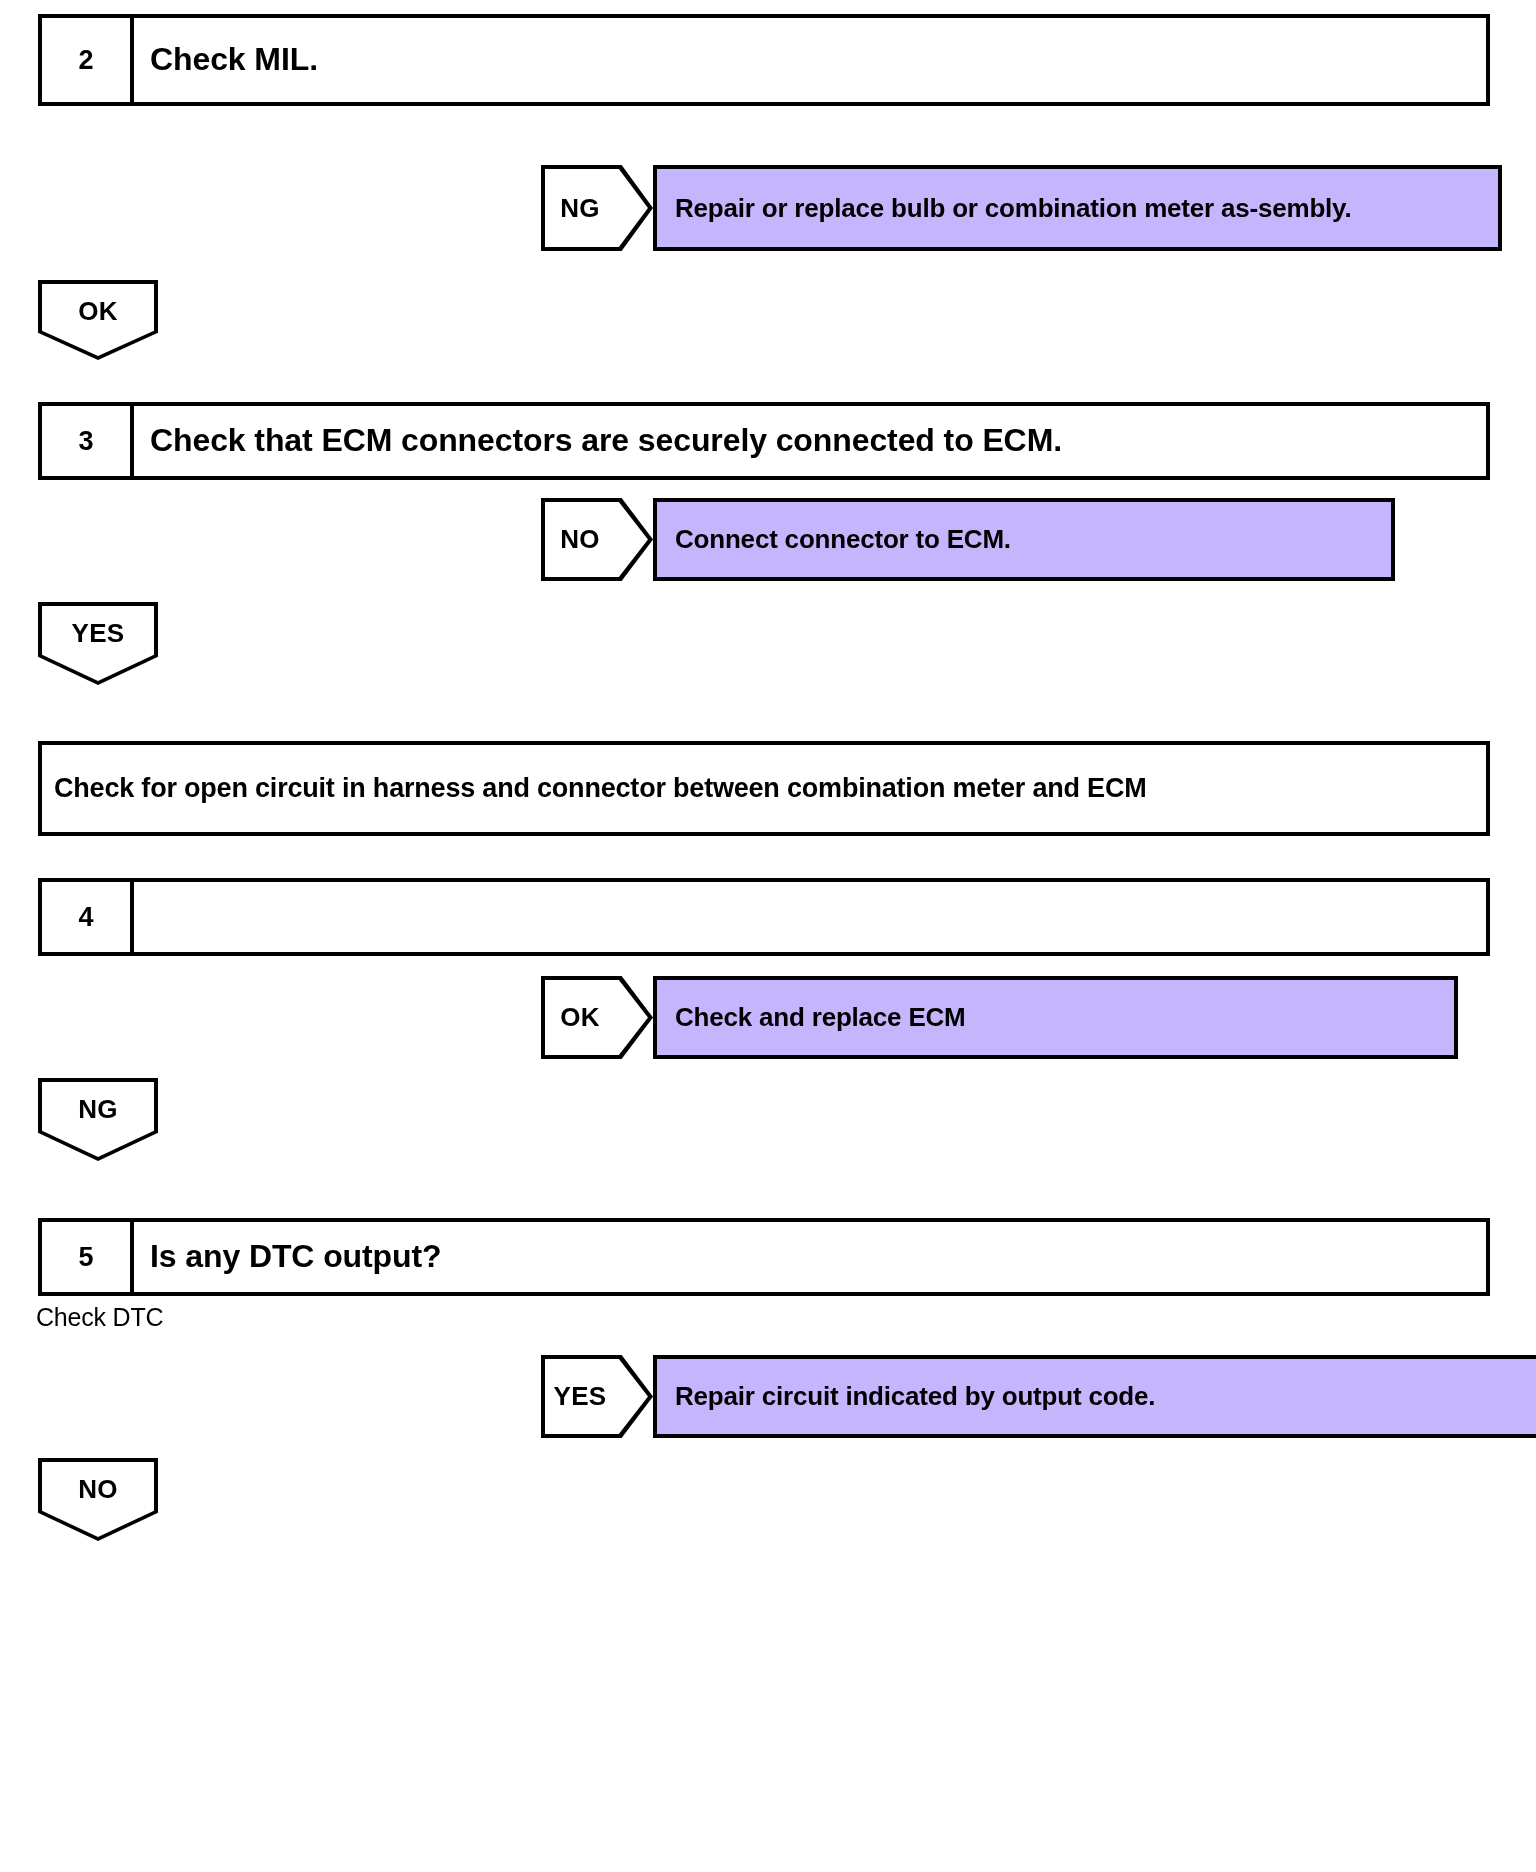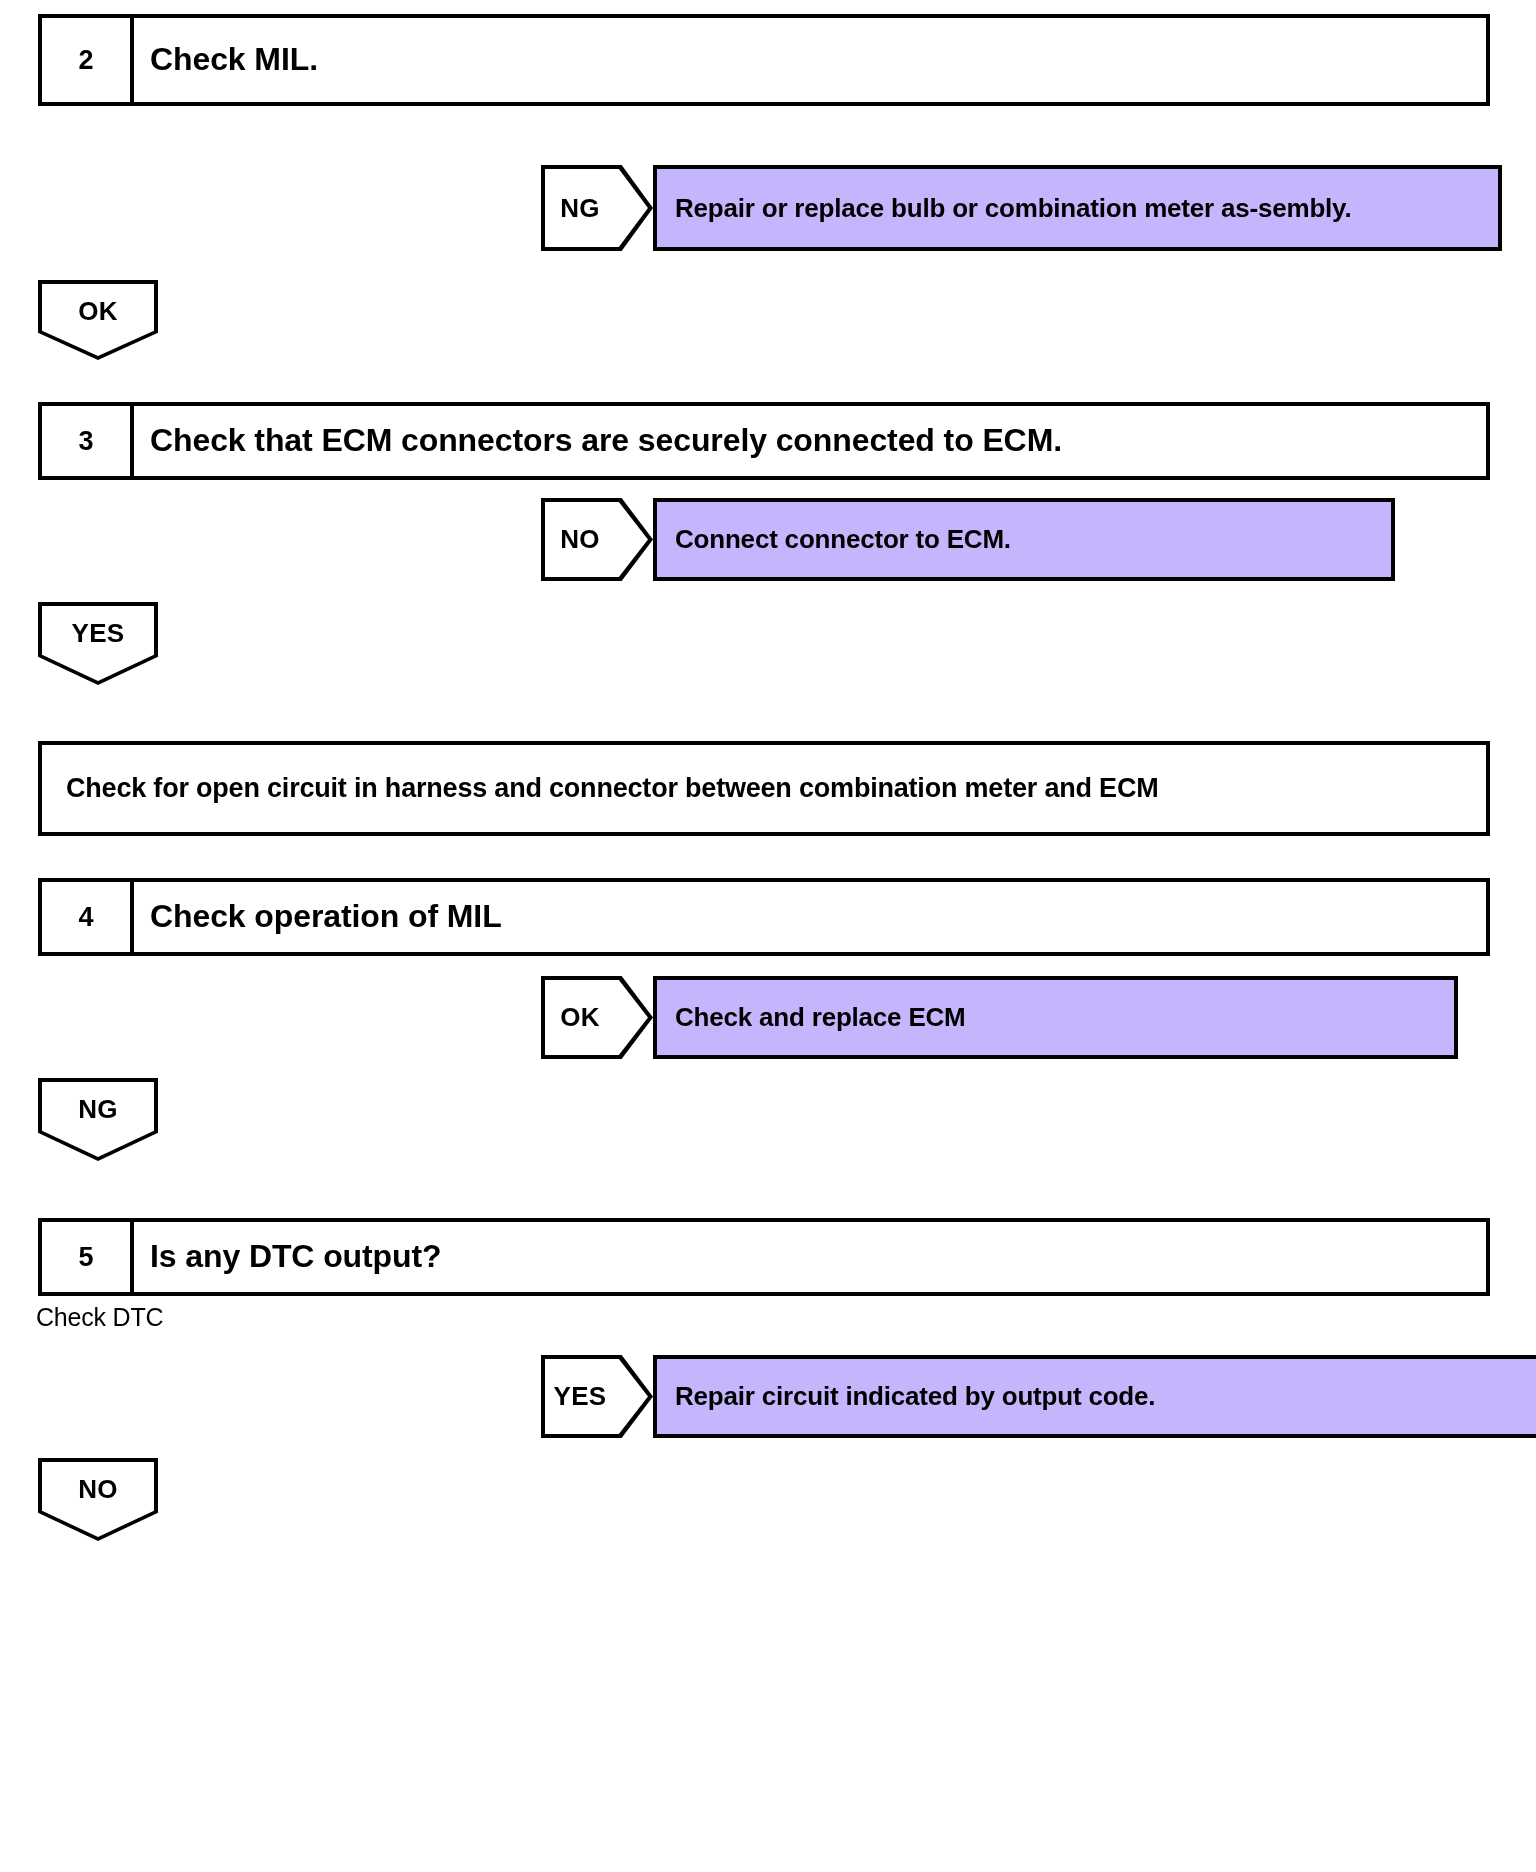--- a/index.html
+++ b/index.html
@@ -52,21 +52,21 @@
   }
 
   
   .plain-box {
     position: absolute;
     box-sizing: border-box;
     border: 4px solid #000;
     background: #fff;
     display: flex;
     align-items: center;
-    padding-left: 24px;
+    padding-left: 12px;
     padding-right: 20px;
     font-size: 27px;
     font-weight: bold;
     line-height: 1.18;
     letter-spacing: -0.2px;
     text-align: center;
   }
 
   
   .caption {
@@ -193,21 +193,20 @@
 
   <div class="down-arrow" style="left:38px; top:602px; height:83px;">
     <div class="down-arrow-inner"></div>
     <span class="down-arrow-label">YES</span>
   </div>
 
   <div class="plain-box" style="left:38px; top:741px; width:1452px; height:95px;">Check for open circuit in harness and connector between combination meter and ECM</div>
 
   <div class="step-box" style="left:38px; top:878px; width:1452px; height:78px;">
     <div class="step-num">4</div>
-    <div class="step-title">Check operation of MIL</div>
   </div>
 
   <div class="branch" style="left:541px; top:976px; height:83px;">
     <div class="branch-chevron">
       <span class="branch-chevron-label">OK</span>
     </div>
     <div class="branch-result" style="width:805px;">Check and replace ECM</div>
   </div>
 
   <div class="down-arrow" style="left:38px; top:1078px; height:83px;">

